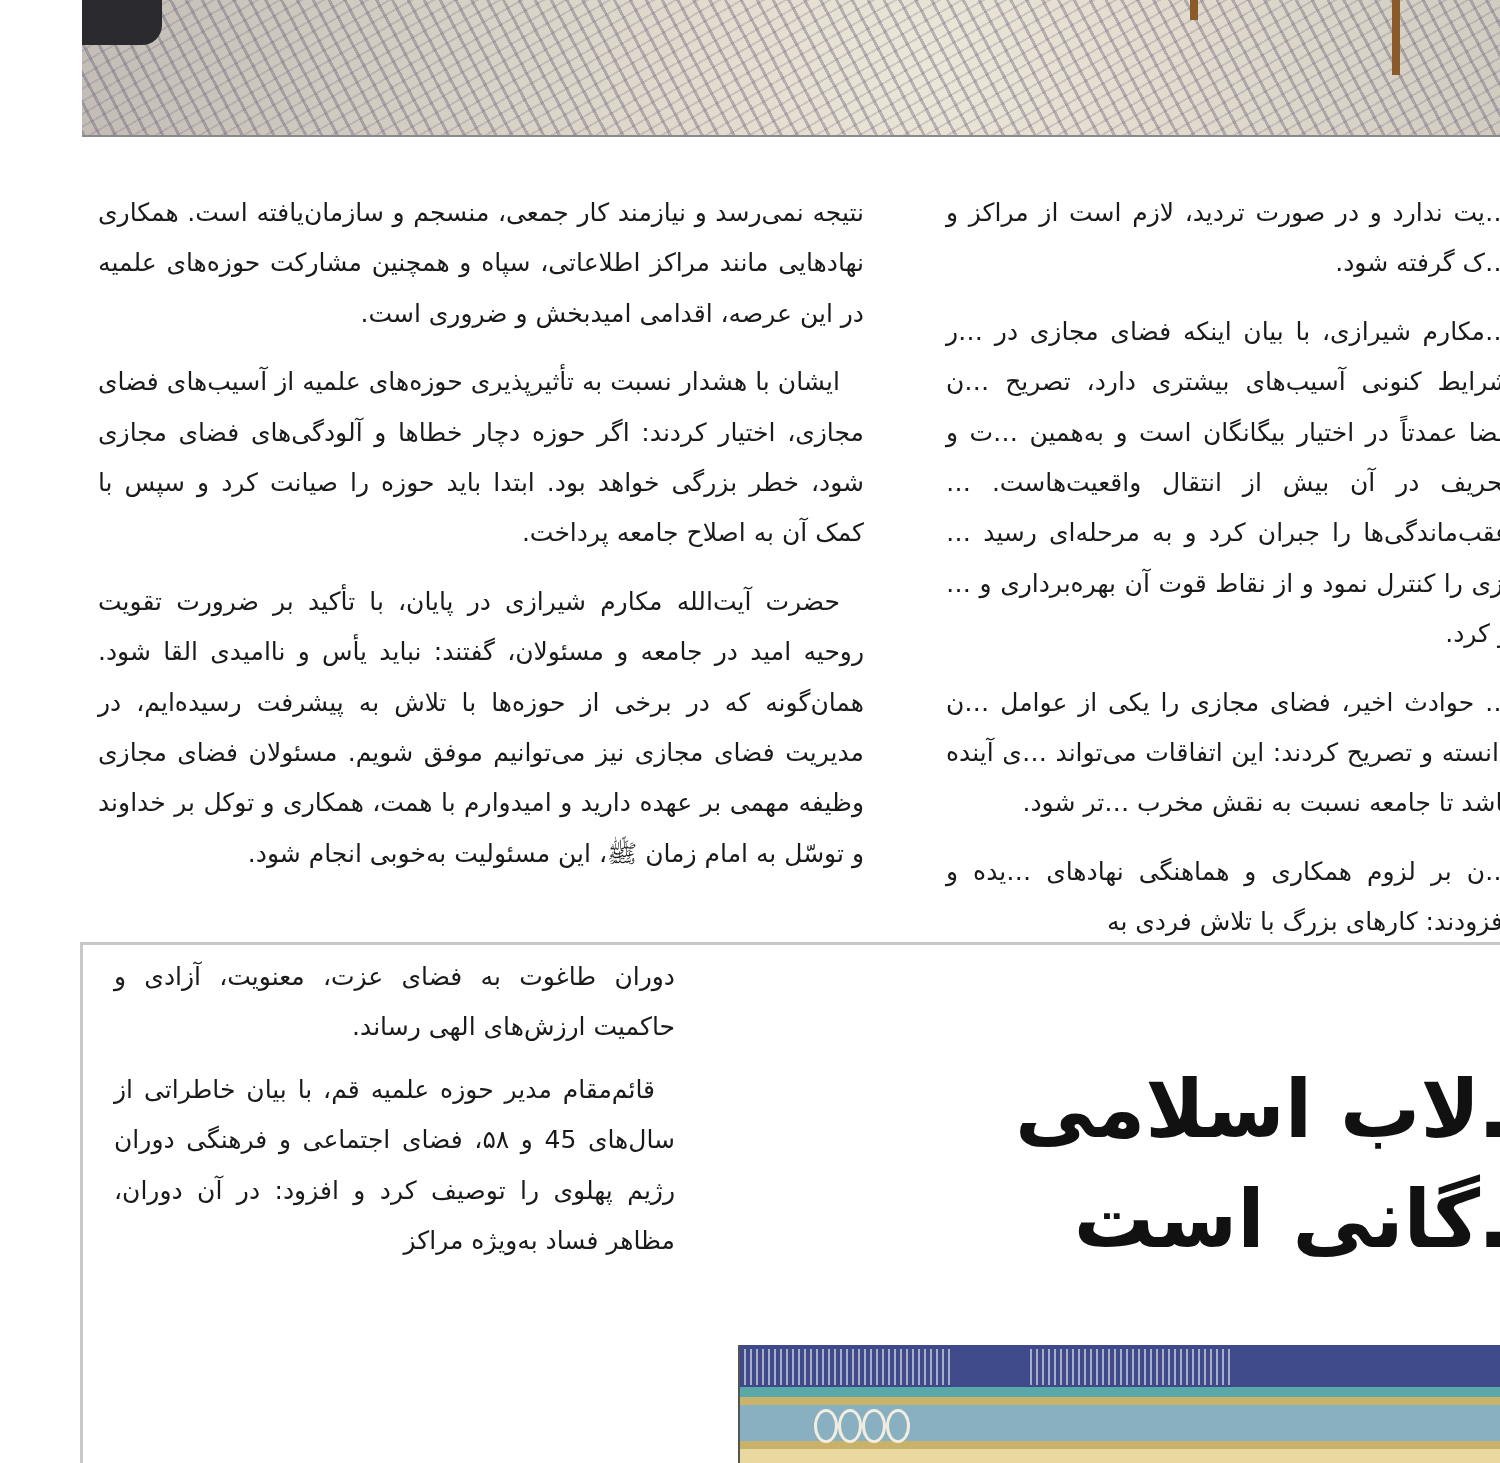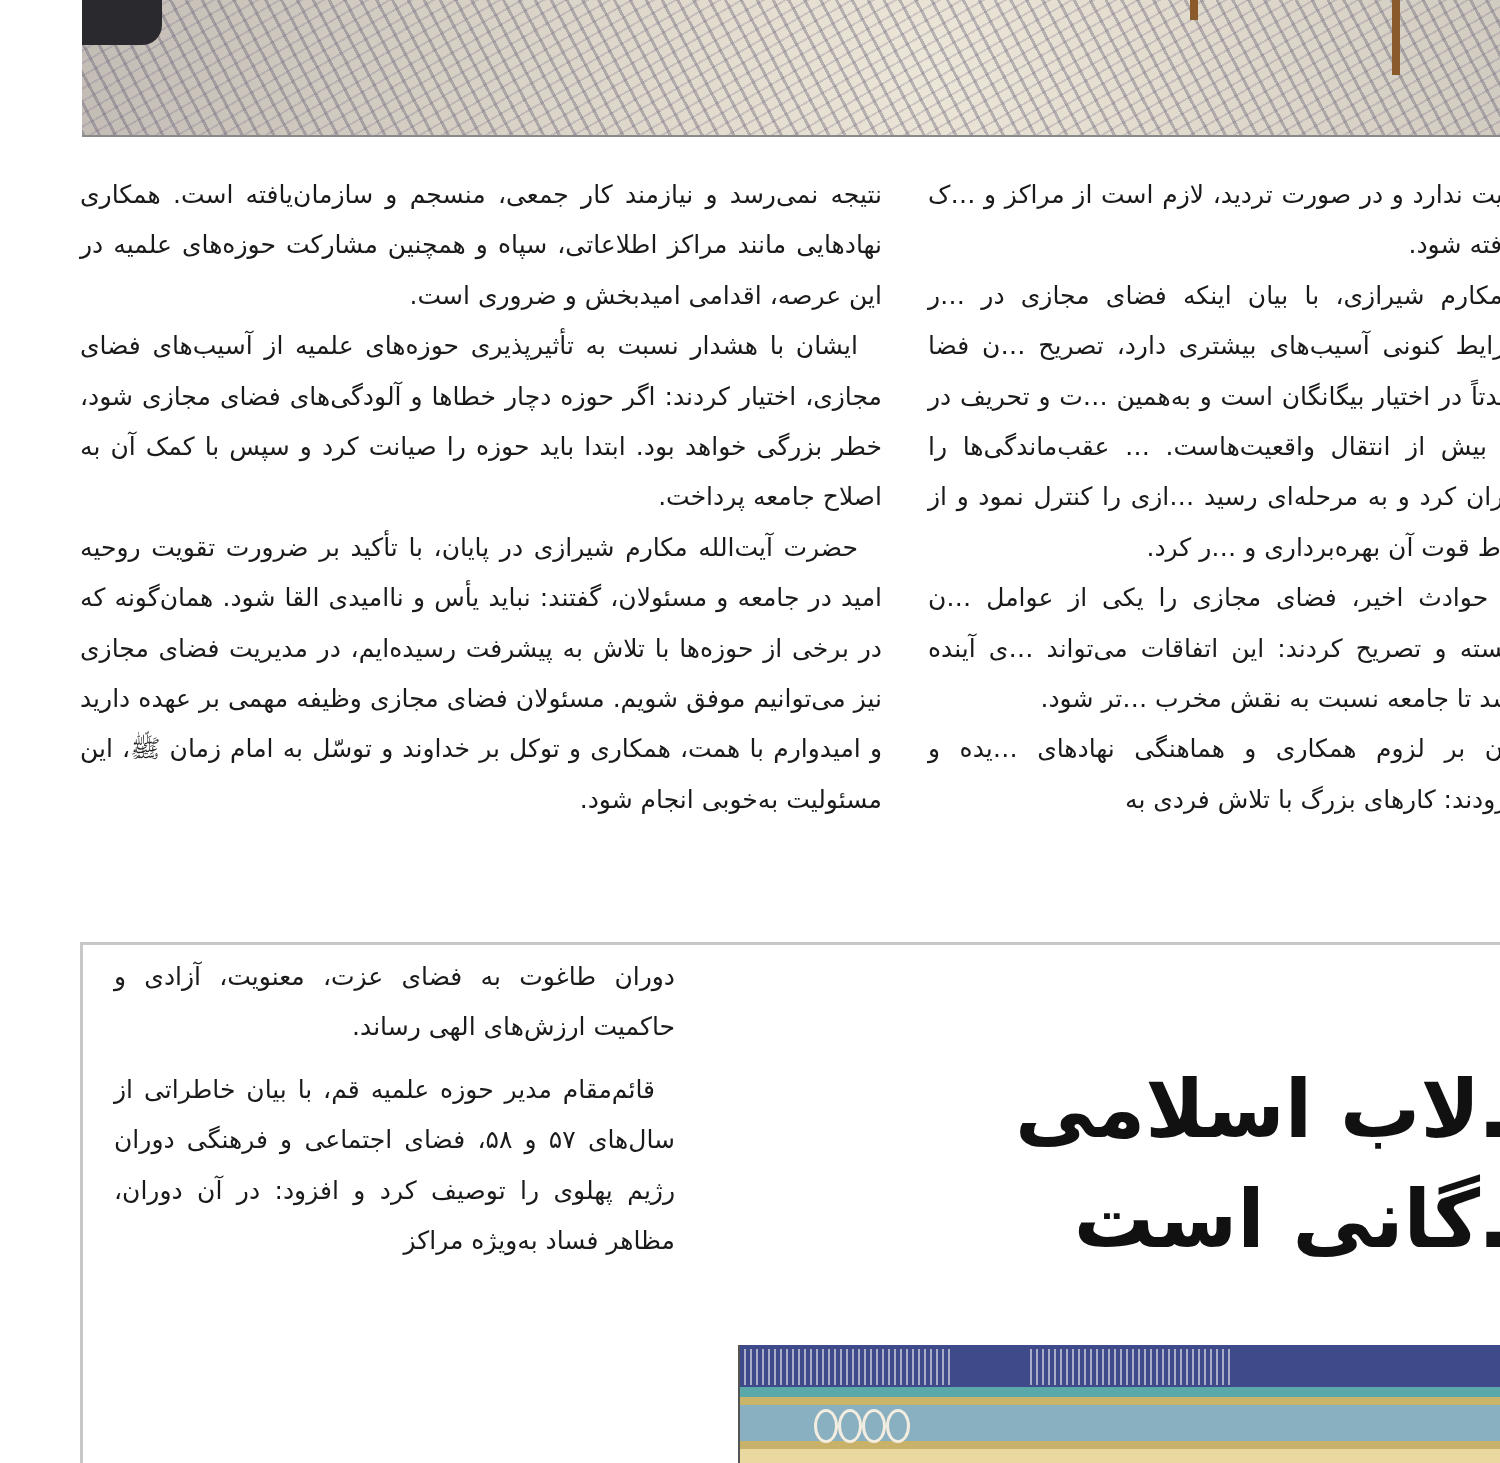--- a/index.html
+++ b/index.html
@@ -17,21 +17,21 @@
     border-bottom:2px solid #8a8a8a;
   }
   .photo-top .dark-a { position:absolute; left:0; top:0; width:80px; height:45px; background:#2a2a2e; border-radius:0 0 20px 0; }
   .photo-top .leg { position:absolute; top:0; width:8px; background:#8a5a2a; }
   .col {
     position:absolute; direction:rtl; text-align:justify;
     text-align-last:right;
     font-size:25px; line-height:50.4px;
     font-family:"DejaVu Sans", sans-serif;
   }
-  .col p { margin:0; }
+  .col p { margin:18px; }
   .col .indent { text-indent:24px; }
   .col-left { left:80px; top:170px; width:802px; }
   .col-right { left:928px; top:170px; width:600px; }
   .divider-box {
     position:absolute; left:80px; top:942px; width:1440px; height:540px;
     border-top:3px solid #c8c8c8; border-left:3px solid #c8c8c8;
   }
   .col-box {
     position:absolute; left:102px; top:940px; width:585px; direction:rtl;
     text-align:justify; text-align-last:right;
@@ -75,21 +75,21 @@
   <p>…یت ندارد و در صورت تردید، لازم است از مراکز و …ک گرفته شود.</p>
   <p>…مکارم شیرازی، با بیان اینکه فضای مجازی در …ر شرایط کنونی آسیب‌های بیشتری دارد، تصریح …ن فضا عمدتاً در اختیار بیگانگان است و به‌همین …ت و تحریف در آن بیش از انتقال واقعیت‌هاست. … عقب‌ماندگی‌ها را جبران کرد و به مرحله‌ای رسید …ازی را کنترل نمود و از نقاط قوت آن بهره‌برداری و …ر کرد.</p>
   <p>… حوادث اخیر، فضای مجازی را یکی از عوامل …ن دانسته و تصریح کردند: این اتفاقات می‌تواند …ی آینده باشد تا جامعه نسبت به نقش مخرب …تر شود.</p>
   <p>…ن بر لزوم همکاری و هماهنگی نهادهای …یده و افزودند: کارهای بزرگ با تلاش فردی به</p>
 </div>
 
 <div class="divider-box"></div>
 
 <div class="col-box">
   <p>دوران طاغوت به فضای عزت، معنویت، آزادی و حاکمیت ارزش‌های الهی رساند.</p>
-  <p class="indent">قائم‌مقام مدیر حوزه علمیه قم، با بیان خاطراتی از سال‌های ۵۷ و ۵۸، فضای اجتماعی و فرهنگی دوران رژیم پهلوی را توصیف کرد و افزود: در آن دوران، مظاهر فساد به‌ویژه مراکز</p>
+  <p class="indent">قائم‌مقام مدیر حوزه علمیه قم، با بیان خاطراتی از سال‌های 45 و ۵۸، فضای اجتماعی و فرهنگی دوران رژیم پهلوی را توصیف کرد و افزود: در آن دوران، مظاهر فساد به‌ویژه مراکز</p>
 </div>
 
 <div class="headline">
   <div>…لاب اسلامی</div>
   <div>…گانی است</div>
 </div>
 
 <div class="photo-bottom">
   <div class="cal" style="left:4px;width:210px"></div>
   <div class="cal" style="left:290px;width:200px"></div>

